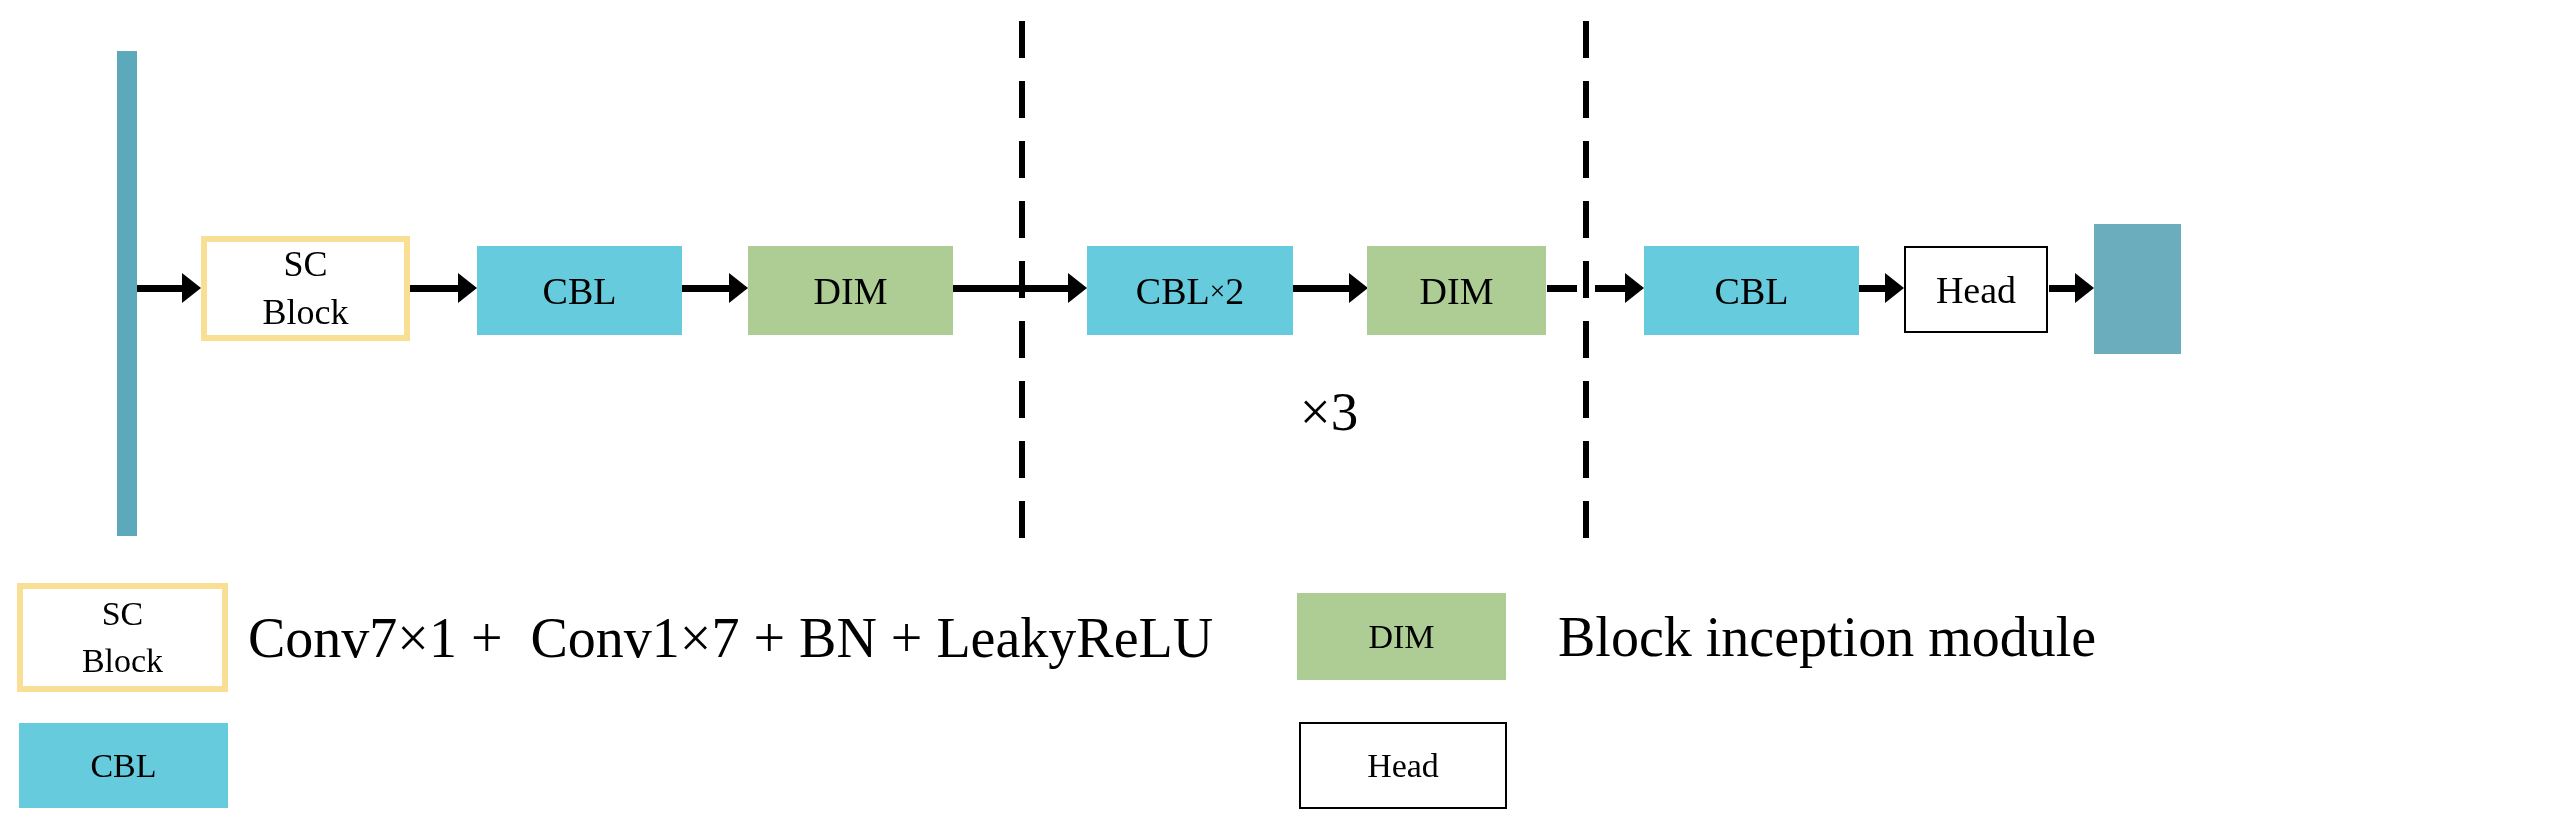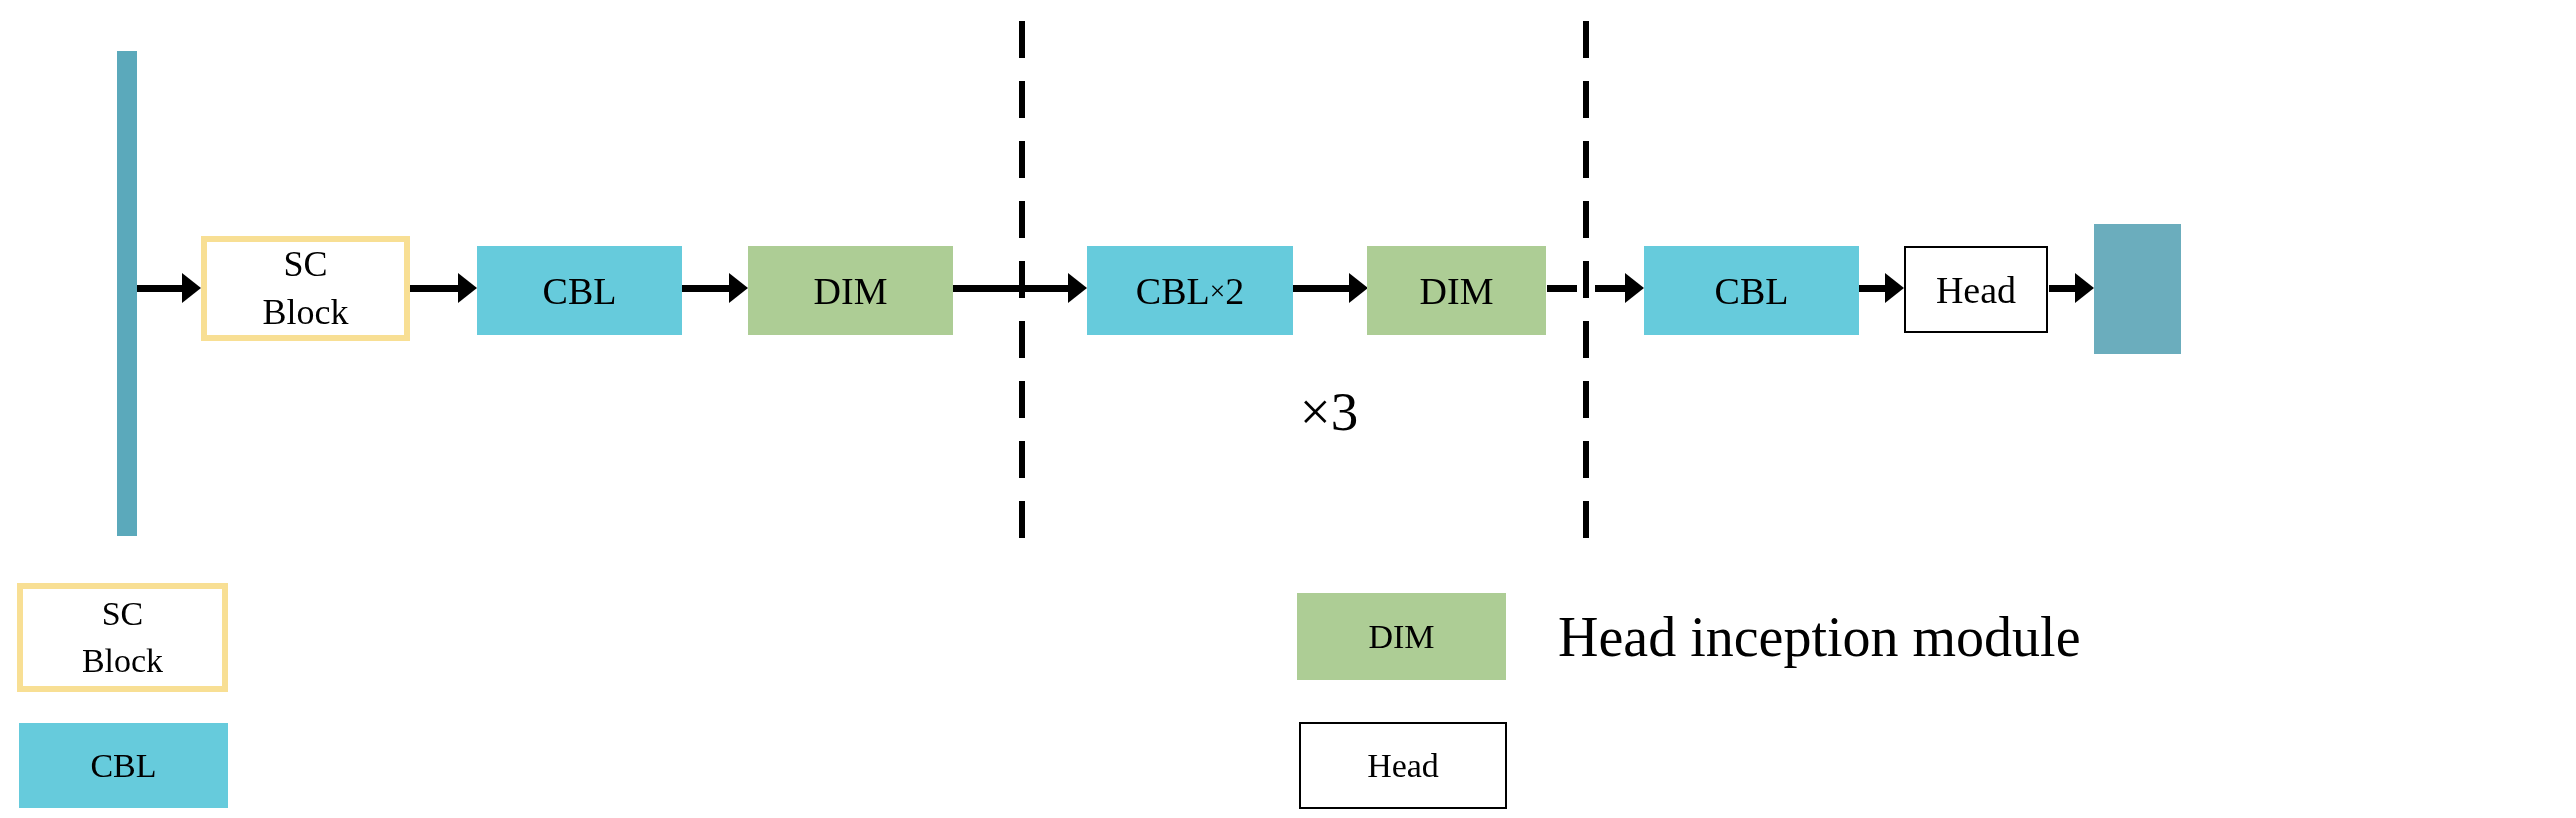--- a/index.html
+++ b/index.html
@@ -109,22 +109,23 @@
   <div class="node head-node">Head</div>
 
   <div class="output-block"></div>
 
   <div class="repeat">×3</div>
 
   <div class="lg-swatch lg-sc">
     <div>SC</div>
     <div>Block</div>
   </div>
+  <div class="lg-desc lg-d1">Conv7×1 +  Conv1×7 + BN + LeakyReLU</div>
 
   <div class="lg-swatch lg-cbl">CBL</div>
 
   <div class="lg-swatch lg-dim">DIM</div>
-  <div class="lg-desc lg-d3">Head inception module</div>
+  <div class="lg-desc lg-d3">Block inception module</div>
 
   <div class="lg-swatch lg-head">Head</div>
 
 </div>
 
 
 </body></html>

